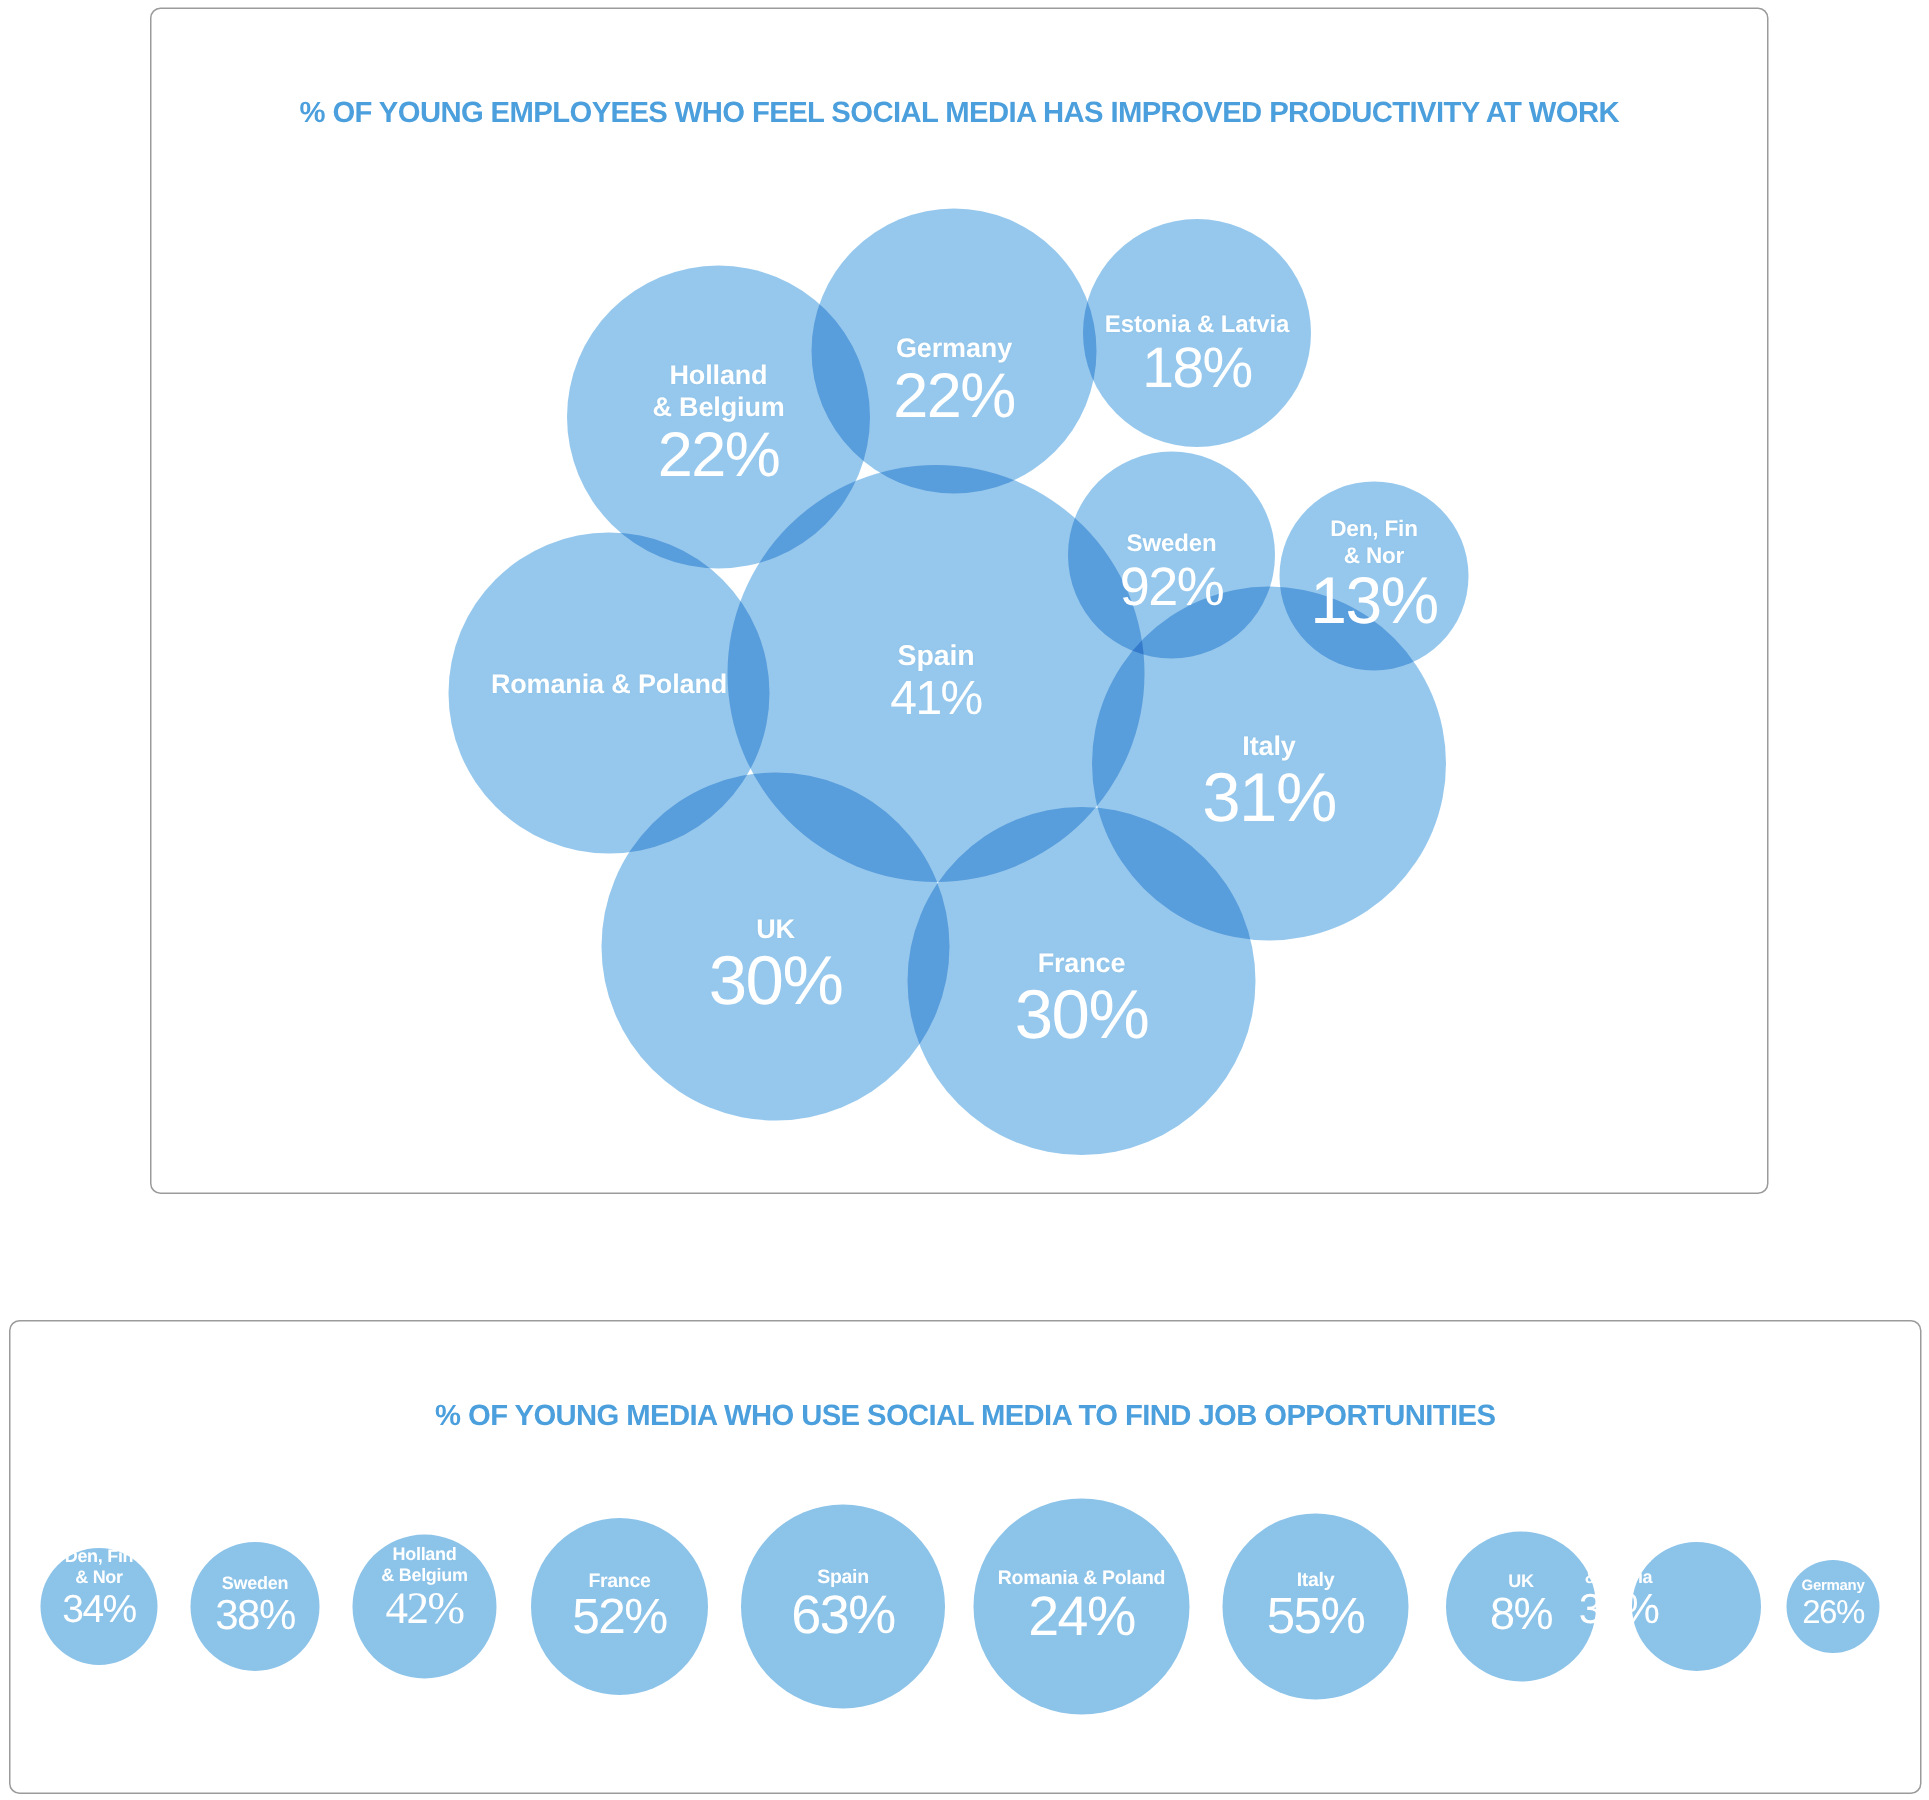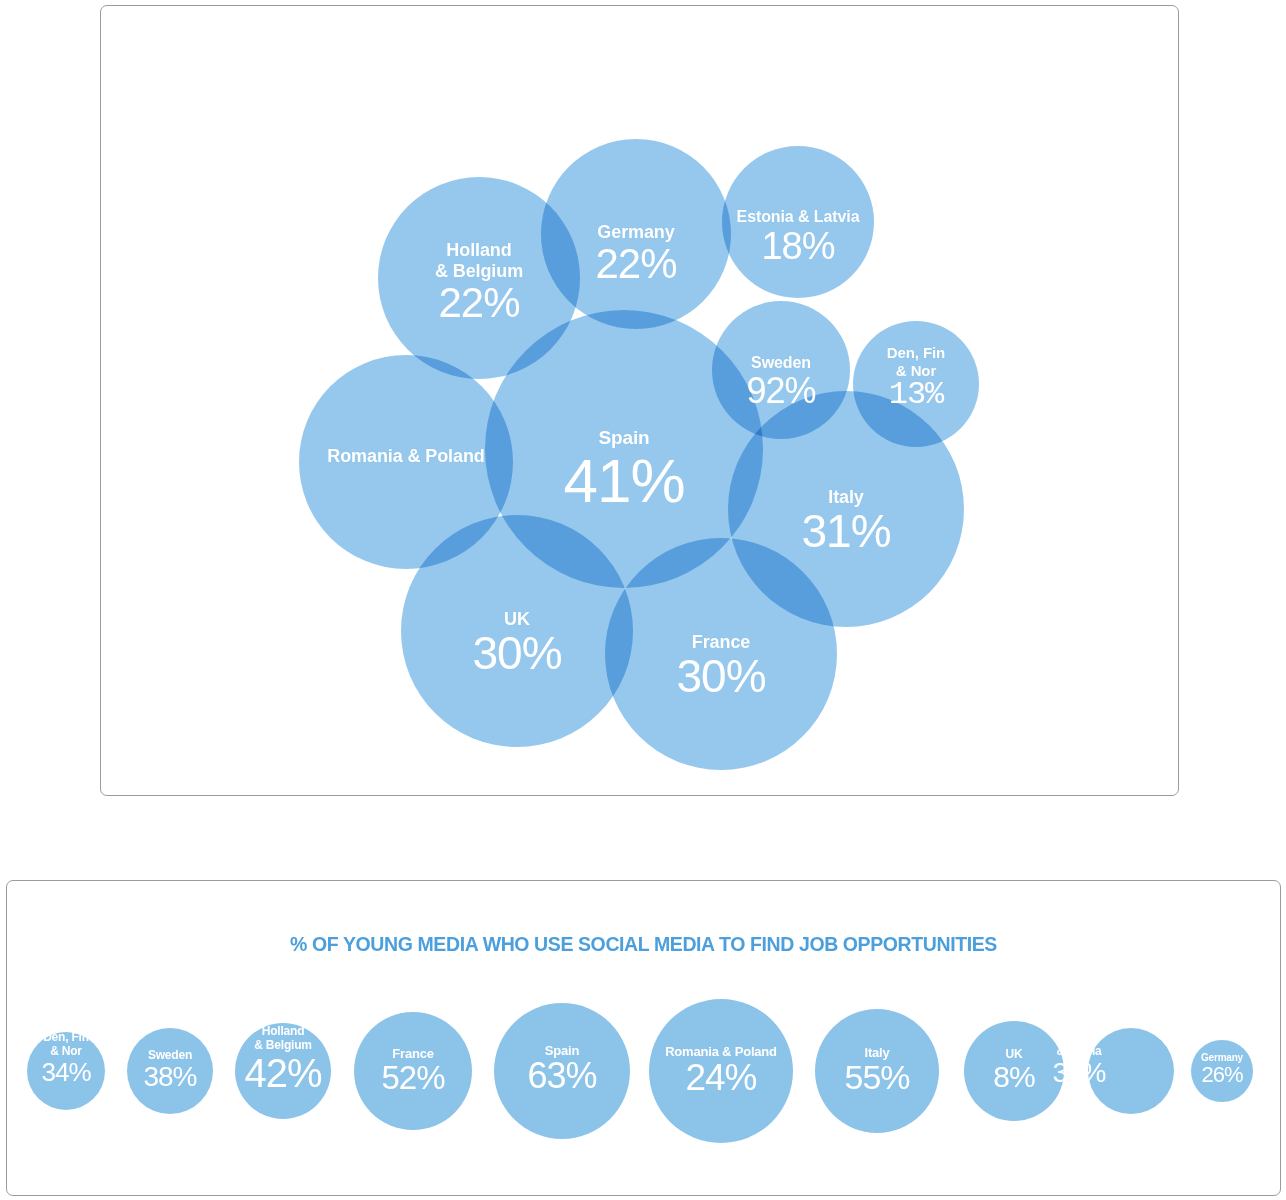--- a/index.html
+++ b/index.html
@@ -126,20 +126,21 @@
     font-weight: 300;
     line-height: 1.0;
     letter-spacing: -1px;
   }
 </style>
 </head>
 <body>
 
 <div class="panel" id="panel-productivity">
 
+  <div class="panel-title" id="title-productivity">% OF YOUNG EMPLOYEES WHO FEEL SOCIAL MEDIA HAS IMPROVED PRODUCTIVITY AT WORK</div>
 
   <div id="bubble-cluster">
     <svg class="venn-svg" id="venn-svg" viewBox="0 0 1079 791">
         <circle cx="535" cy="228" r="95" class="venn-circle" fill="#8cc3e9"></circle>
         <circle cx="697" cy="216" r="76" class="venn-circle" fill="#8cc3e9"></circle>
         <circle cx="378" cy="272" r="101" class="venn-circle" fill="#8cc3e9"></circle>
         <circle cx="680" cy="364" r="69" class="venn-circle" fill="#8cc3e9"></circle>
         <circle cx="815" cy="378" r="63" class="venn-circle" fill="#8cc3e9"></circle>
         <circle cx="305" cy="456" r="107" class="venn-circle" fill="#8cc3e9"></circle>
         <circle cx="523" cy="443" r="139" class="venn-circle" fill="#8cc3e9"></circle>
@@ -159,28 +160,28 @@
         <div class="venn-label" style="left: 378px; top: 234px;">
           <span class="lname" style="font-size: 18px;">Holland<br>&amp; Belgium</span>
           <span class="lval" style="font-size: 42px;">22%</span>
         </div>
         <div class="venn-label" style="left: 680px; top: 348px;">
           <span class="lname" style="font-size: 16px;">Sweden</span>
           <span class="lval" style="font-size: 36px;">92%</span>
         </div>
         <div class="venn-label" style="left: 815px; top: 338px;">
           <span class="lname" style="font-size: 15px;">Den, Fin<br>&amp; Nor</span>
-          <span class="lval" style="font-size: 32px; font-family: Liberation Mono, monospace;">13%</span>
+          <span class="lval" style="font-size: 44px;">13%</span>
         </div>
         <div class="venn-label" style="left: 305px; top: 440px;">
           <span class="lname" style="font-size: 18px;">Romania &amp; Poland</span>
         </div>
         <div class="venn-label" style="left: 523px; top: 421px;">
           <span class="lname" style="font-size: 19px;">Spain</span>
-          <span class="lval" style="font-size: 62px; text-align: right;">41%</span>
+          <span class="lval" style="font-size: 32px; text-align: right;">41%</span>
         </div>
         <div class="venn-label" style="left: 745px; top: 481px;">
           <span class="lname" style="font-size: 18px;">Italy</span>
           <span class="lval" style="font-size: 46px;">31%</span>
         </div>
         <div class="venn-label" style="left: 416px; top: 603px;">
           <span class="lname" style="font-size: 18px;">UK</span>
           <span class="lval" style="font-size: 46px;">30%</span>
         </div>
         <div class="venn-label" style="left: 620px; top: 626px;">
@@ -203,21 +204,21 @@
         <span class="lval" style="font-size: 26px;">34%</span>
       </div>
       <div class="row-bubble" style="left: 120px; top: 147px; width: 86px; height: 86px; background: rgb(140, 195, 233);"></div>
       <div class="row-label" style="left: 163px; top: 189px;">
         <span class="lname" style="font-size: 12px;">Sweden</span>
         <span class="lval" style="font-size: 28px;">38%</span>
       </div>
       <div class="row-bubble" style="left: 228px; top: 142px; width: 96px; height: 96px; background: rgb(140, 195, 233);"></div>
       <div class="row-label" style="left: 276px; top: 178px;">
         <span class="lname" style="font-size: 12px;">Holland<br>&amp; Belgium</span>
-        <span class="lval" style="font-size: 40px;">42%</span>
+        <span class="lval" style="font-size: 30px; font-family: Liberation Serif, serif;">42%</span>
       </div>
       <div class="row-bubble" style="left: 347px; top: 131px; width: 118px; height: 118px; background: rgb(140, 195, 233);"></div>
       <div class="row-label" style="left: 406px; top: 188.5px;">
         <span class="lname" style="font-size: 13px;">France</span>
         <span class="lval" style="font-size: 33px;">52%</span>
       </div>
       <div class="row-bubble" style="left: 487px; top: 122px; width: 136px; height: 136px; background: rgb(140, 195, 233);"></div>
       <div class="row-label" style="left: 555px; top: 188px;">
         <span class="lname" style="font-size: 13px;">Spain</span>
         <span class="lval" style="font-size: 36px;">63%</span>

